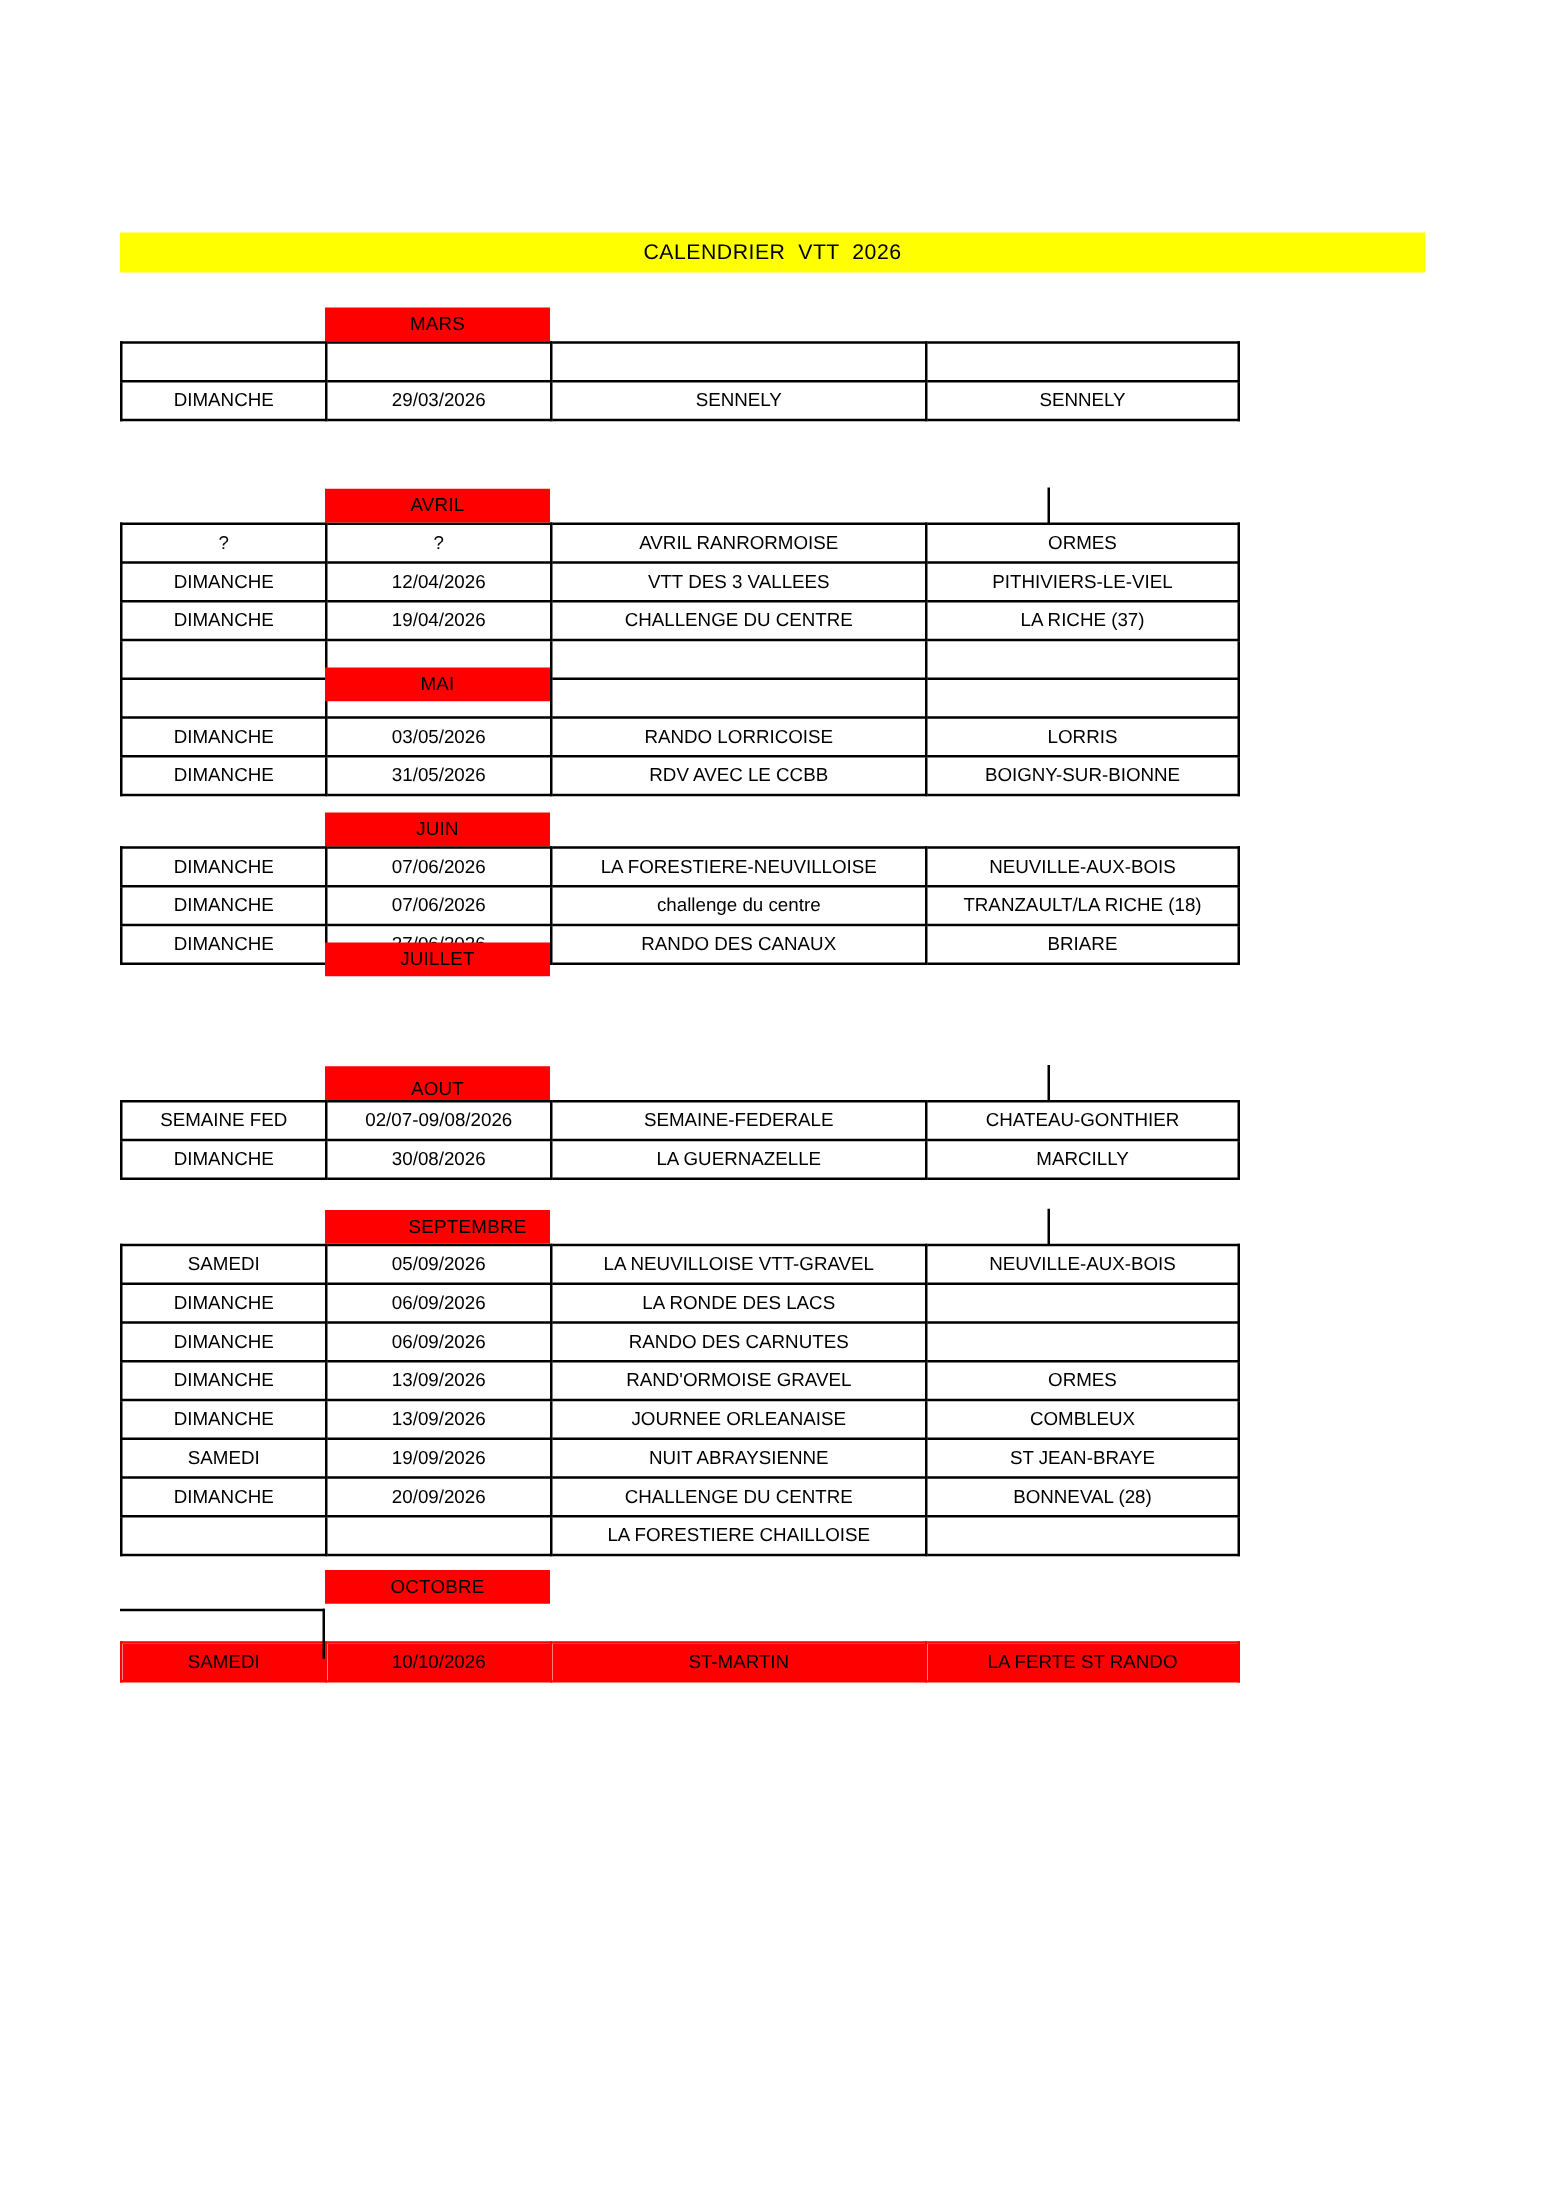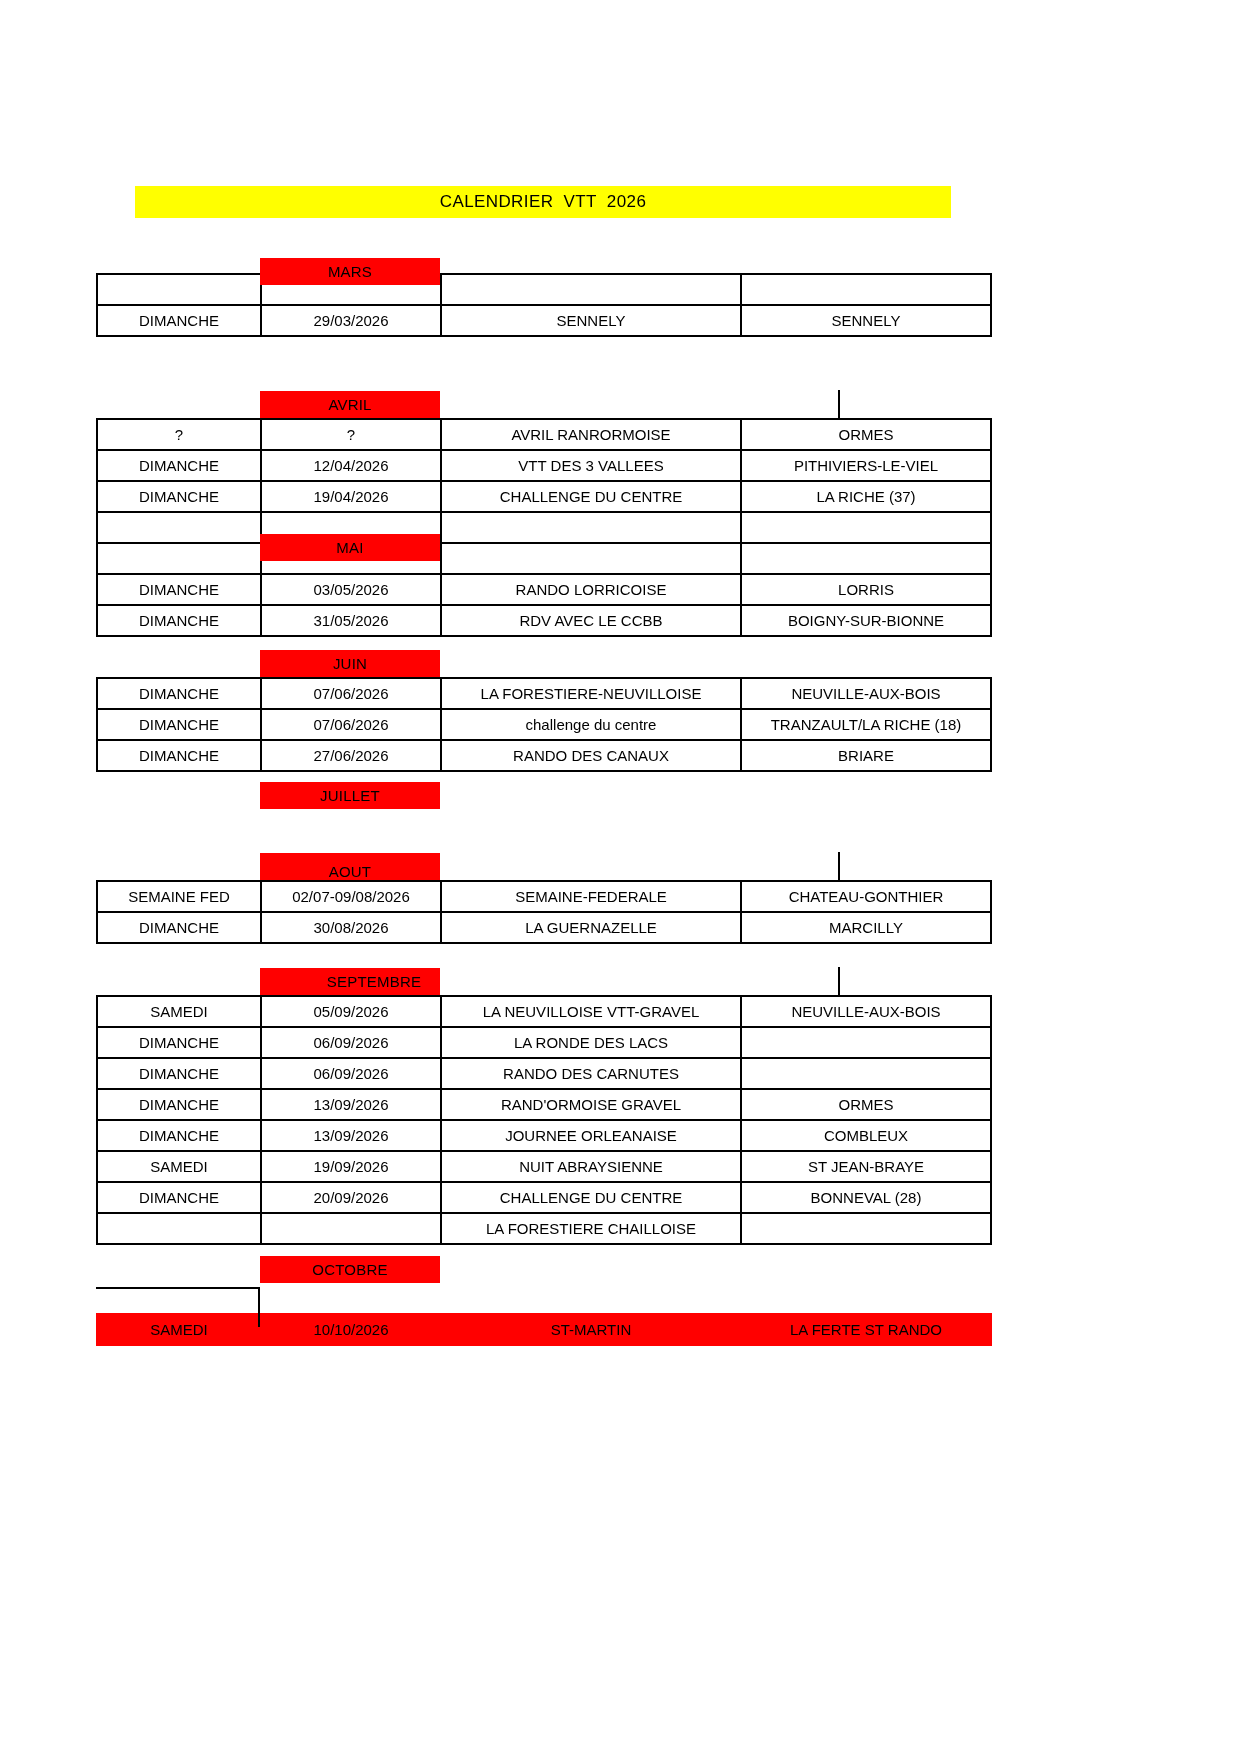--- a/index.html
+++ b/index.html
@@ -21,27 +21,26 @@
     left: 0; top: 0;
     width: 1240px;
     height: 1753px;
   }
 
   
   .title-banner {
     position: absolute;
     left: 96px;
     top: 186px;
-    width: 816px;
+    width: 1044px;
     height: 32px;
     background: #ffff00;
     display: flex;
     align-items: center;
     justify-content: center;
-    margin-left: 39px;
   }
   .title-banner .title-text {
     font-size: 17px;
     letter-spacing: 0.4px;
     color: #000;
     white-space: pre;
   }
 
   
   .block {
@@ -119,21 +118,21 @@
 </style>
 </head>
 <body>
 
 <div class="page">
 
   <div class="title-banner">
     <span class="title-text">CALENDRIER  VTT  2026</span>
   </div>
 
-  <div class="month-tag" style="top:246px;margin-top:12px;">
+  <div class="month-tag" style="top:246px;">
     <span>MARS</span>
   </div>
   <div class="block" style="top:273px;">
     <table class="cal">
       <colgroup>
           <col class="c-jour">
           <col class="c-date">
           <col class="c-rando">
           <col class="c-lieu">
         </colgroup>
@@ -244,21 +243,21 @@
         <tr>
           <td>DIMANCHE</td>
           <td>27/06/2026</td>
           <td>RANDO DES CANAUX</td>
           <td>BRIARE</td>
         </tr>
       </tbody>
     </table>
   </div>
 
-  <div class="month-tag" style="top:782px;">
+  <div class="month-tag" style="top:754px;">
     <span>JUILLET</span>
   </div>
 
   <div class="stub-line" style="left:838px; top:852px; height:29px;"></div>
   <div class="month-tag" style="top:853px;align-items:flex-end;">
     <span>AOUT</span>
   </div>
   <div class="block" style="top:880px;">
     <table class="cal">
       <colgroup>

